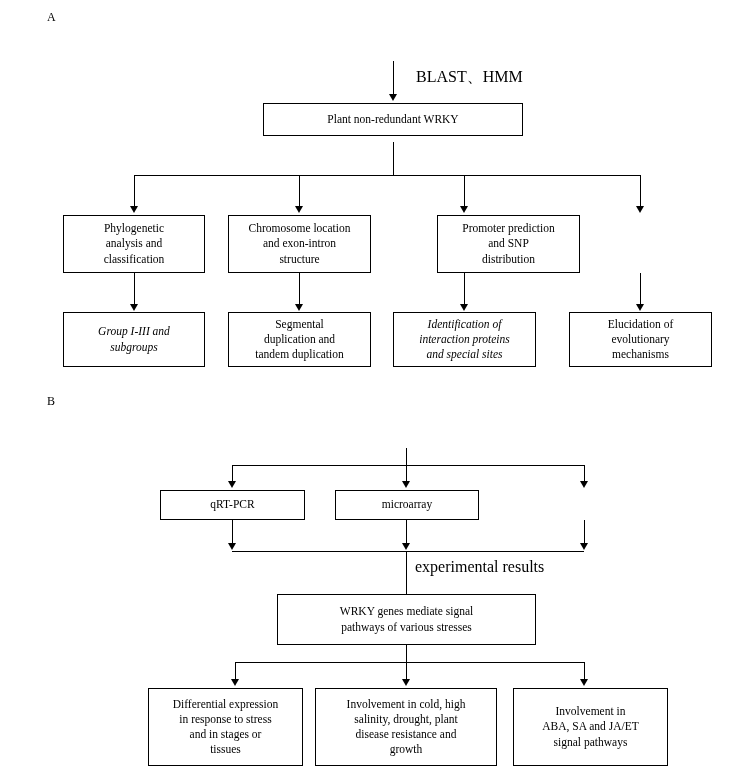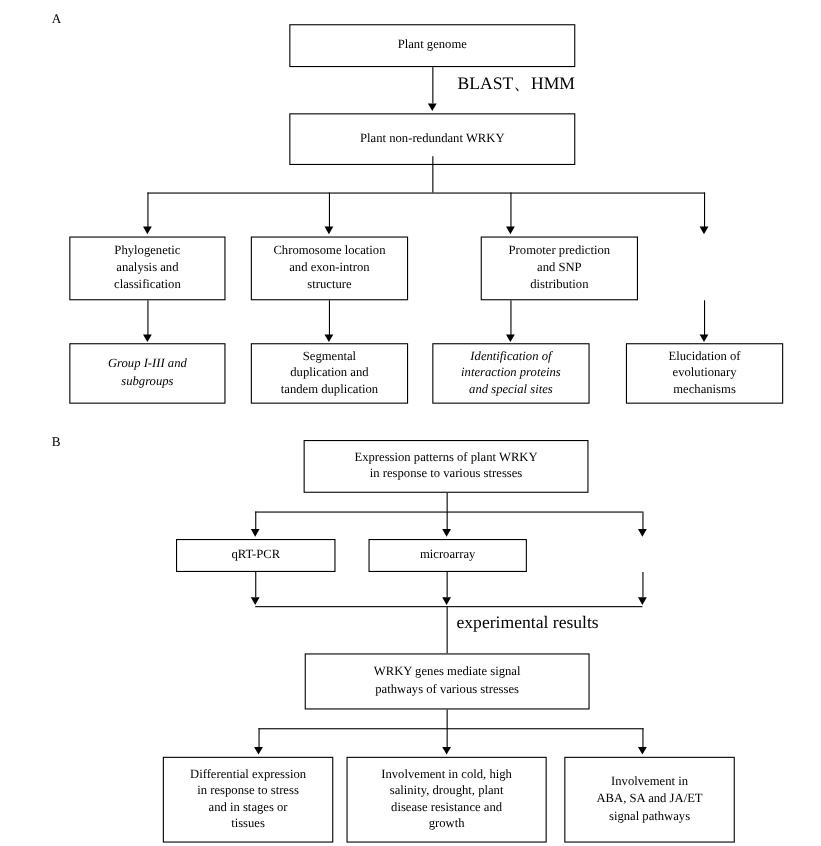--- a/index.html
+++ b/index.html
@@ -64,27 +64,26 @@
     border-top: 7px solid #000000;
   }
 </style>
 </head>
 <body>
 
 <div id="page">
 
   <div class="panel-label" style="left:47px; top:11px;">A</div>
 
-  <div class="node" style="left:263px; top:22px; width:260px; height:39px;">Plant genome</div>
 
   <div class="vline" style="left:393px; top:61px; height:33px;"></div>
   <div class="arrowhead" style="left:389px; top:94px;"></div>
   <div class="edge-label" style="left:414px; top:69px;">BLAST、HMM</div>
 
-  <div class="node" style="left:263px; top:103px; width:260px; height:47px;">Plant non-redundant WRKY</div>
+  <div class="node" style="left:263px; top:103px; width:260px; height:33px;">Plant non-redundant WRKY</div>
 
   <div class="vline" style="left:393px; top:142px; height:33px;"></div>
   <div class="hline" style="left:134px; top:175px; width:507px;"></div>
   <div class="vline" style="left:134px; top:175px; height:32px;"></div>
   <div class="arrowhead" style="left:130px; top:206px;"></div>
   <div class="vline" style="left:299px; top:175px; height:32px;"></div>
   <div class="arrowhead" style="left:295px; top:206px;"></div>
   <div class="vline" style="left:464px; top:175px; height:32px;"></div>
   <div class="arrowhead" style="left:460px; top:206px;"></div>
   <div class="vline" style="left:640px; top:175px; height:32px;"></div>
@@ -116,22 +115,20 @@
 tandem duplication</div>
   <div class="node" style="left:393px; top:312px; width:143px; height:55px;font-style:italic;">Identification of
 interaction proteins
 and special sites</div>
   <div class="node" style="left:569px; top:312px; width:143px; height:55px;font-family:Liberation Serif, serif;">Elucidation of
 evolutionary
 mechanisms</div>
 
   <div class="panel-label" style="left:47px; top:395px;">B</div>
 
-  <div class="node" style="left:276px; top:400px; width:259px; height:48px;">Expression patterns of plant WRKY
-in response to various stresses</div>
 
   <div class="vline" style="left:406px; top:448px; height:17px;"></div>
   <div class="hline" style="left:232px; top:465px; width:352px;"></div>
   <div class="vline" style="left:232px; top:465px; height:17px;"></div>
   <div class="arrowhead" style="left:228px; top:481px;"></div>
   <div class="vline" style="left:406px; top:465px; height:17px;"></div>
   <div class="arrowhead" style="left:402px; top:481px;"></div>
   <div class="vline" style="left:584px; top:465px; height:17px;"></div>
   <div class="arrowhead" style="left:580px; top:481px;"></div>
 

